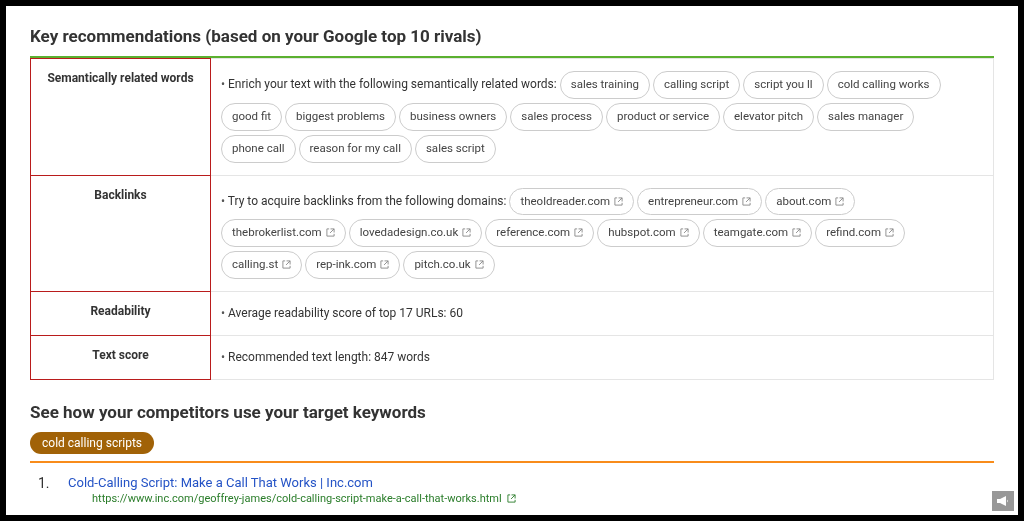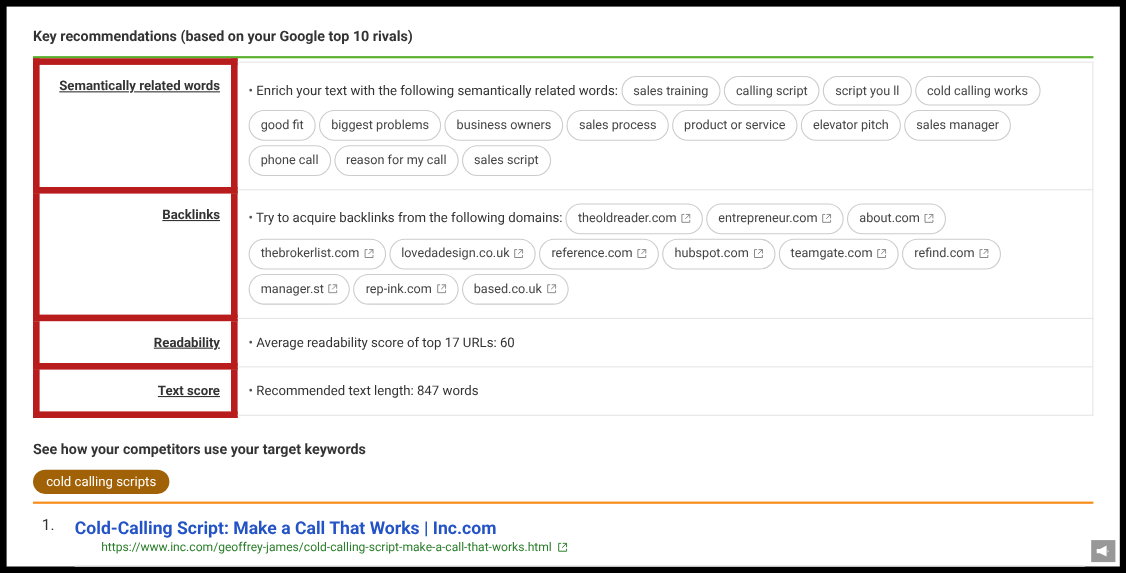--- a/index.html
+++ b/index.html
@@ -10,44 +10,43 @@
   }
   .frame {
     background: #fff;
     width: 100%;
     height: 509px;
     overflow: hidden;
     padding: 20px 24px;
     position: relative;
   }
   h2.section-title {
-    font-size: 13px;
+    font-size: 17px;
     font-weight: 700;
     color: #333;
     margin-bottom: 10px;
   }
   .green-rule {
     border: none;
     border-top: 2px solid #5bb030;
     margin-bottom: 0;
   }
   table.rec-table {
     width: 100%;
     border-collapse: collapse;
     font-size: 12px;
   }
   table.rec-table th {
-    text-align: right;
+    text-align: center;
     font-weight: 700;
     color: #333;
     padding: 12px 10px;
     vertical-align: top;
     width: 180px;
-    border: 6px solid #b91c1c;
-    text-decoration: underline;
+    border: 1px solid #b91c1c;
   }
   table.rec-table td {
     padding: 10px 10px;
     border: 1px solid #e5e5e5;
     color: #333;
     line-height: 1.9;
     margin-top: 25px;
   }
   .bullet-line::before {
     content: "• ";
@@ -94,22 +93,22 @@
   .competitor-block { padding: 0 8px; }
   .comp-row { display: flex; gap: 14px; }
   .comp-rank {
     font-size: 14px;
     color: #333;
     min-width: 16px;
   }
   .comp-main { flex: 1; }
   .comp-title {
     color: #2453c6;
-    font-size: 16px;
-    font-weight: 700;
+    font-size: 13px;
+    font-weight: 400;
     margin-bottom: 2px;
     cursor: pointer;
   }
   .comp-url {
     color: #2a7d2a;
     font-size: 11px;
     margin-bottom: 10px;
     padding-left: 24px;
   }
   .comp-url .ext-icon { margin-left: 3px; vertical-align: -1px; }
@@ -167,25 +166,25 @@
                   </svg></span></span><span class="pill"><span>lovedadesign.co.uk</span><span class="ext-icon"><svg viewBox="0 0 10 10" width="9" height="9">
                     <path fill="none" stroke="#888" stroke-width="1" d="M3.5 1H1v8h8V6.5M5 1h4v4M9 1L4.5 5.5"></path>
                   </svg></span></span><span class="pill"><span>reference.com</span><span class="ext-icon"><svg viewBox="0 0 10 10" width="9" height="9">
                     <path fill="none" stroke="#888" stroke-width="1" d="M3.5 1H1v8h8V6.5M5 1h4v4M9 1L4.5 5.5"></path>
                   </svg></span></span><span class="pill"><span>hubspot.com</span><span class="ext-icon"><svg viewBox="0 0 10 10" width="9" height="9">
                     <path fill="none" stroke="#888" stroke-width="1" d="M3.5 1H1v8h8V6.5M5 1h4v4M9 1L4.5 5.5"></path>
                   </svg></span></span><span class="pill"><span>teamgate.com</span><span class="ext-icon"><svg viewBox="0 0 10 10" width="9" height="9">
                     <path fill="none" stroke="#888" stroke-width="1" d="M3.5 1H1v8h8V6.5M5 1h4v4M9 1L4.5 5.5"></path>
                   </svg></span></span><span class="pill"><span>refind.com</span><span class="ext-icon"><svg viewBox="0 0 10 10" width="9" height="9">
                     <path fill="none" stroke="#888" stroke-width="1" d="M3.5 1H1v8h8V6.5M5 1h4v4M9 1L4.5 5.5"></path>
-                  </svg></span></span><span class="pill"><span>manager.st</span><span class="ext-icon"><svg viewBox="0 0 10 10" width="9" height="9">
+                  </svg></span></span><span class="pill"><span>calling.st</span><span class="ext-icon"><svg viewBox="0 0 10 10" width="9" height="9">
                     <path fill="none" stroke="#888" stroke-width="1" d="M3.5 1H1v8h8V6.5M5 1h4v4M9 1L4.5 5.5"></path>
                   </svg></span></span><span class="pill"><span>rep-ink.com</span><span class="ext-icon"><svg viewBox="0 0 10 10" width="9" height="9">
                     <path fill="none" stroke="#888" stroke-width="1" d="M3.5 1H1v8h8V6.5M5 1h4v4M9 1L4.5 5.5"></path>
-                  </svg></span></span><span class="pill"><span>based.co.uk</span><span class="ext-icon"><svg viewBox="0 0 10 10" width="9" height="9">
+                  </svg></span></span><span class="pill"><span>pitch.co.uk</span><span class="ext-icon"><svg viewBox="0 0 10 10" width="9" height="9">
                     <path fill="none" stroke="#888" stroke-width="1" d="M3.5 1H1v8h8V6.5M5 1h4v4M9 1L4.5 5.5"></path>
                   </svg></span></span></span>
       </td>
     </tr>
     <tr>
       <th>Readability</th>
       <td>
         <span class="bullet-line">Average readability score of top 17 URLs:  60</span>
       </td>
     </tr>

